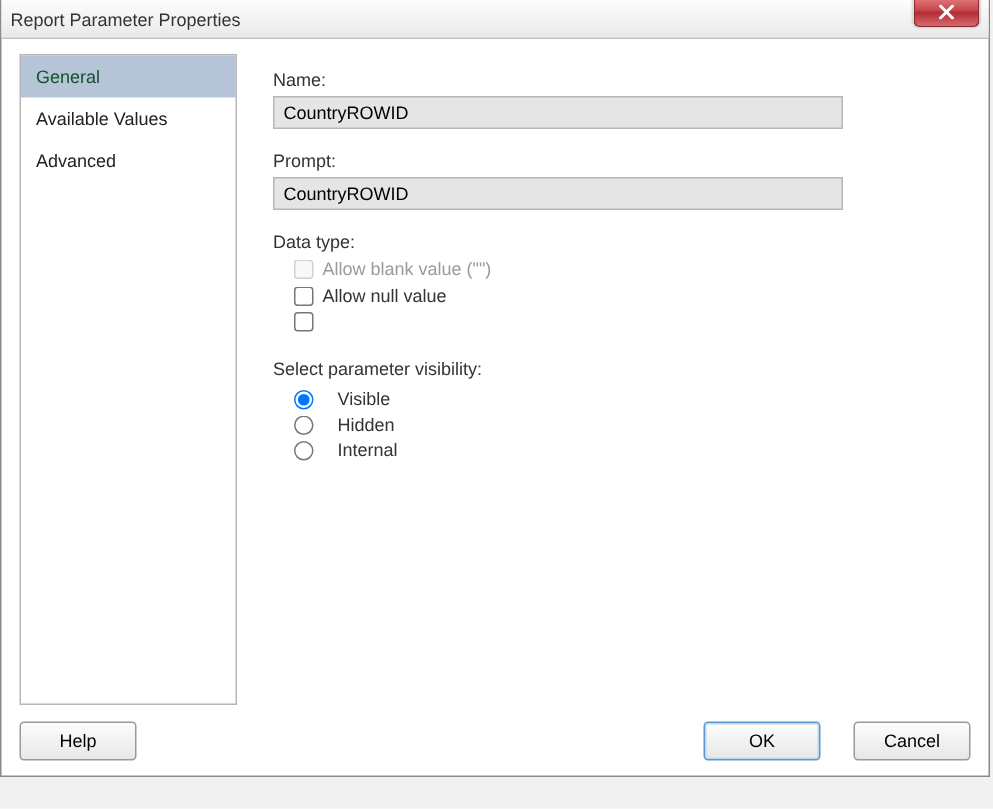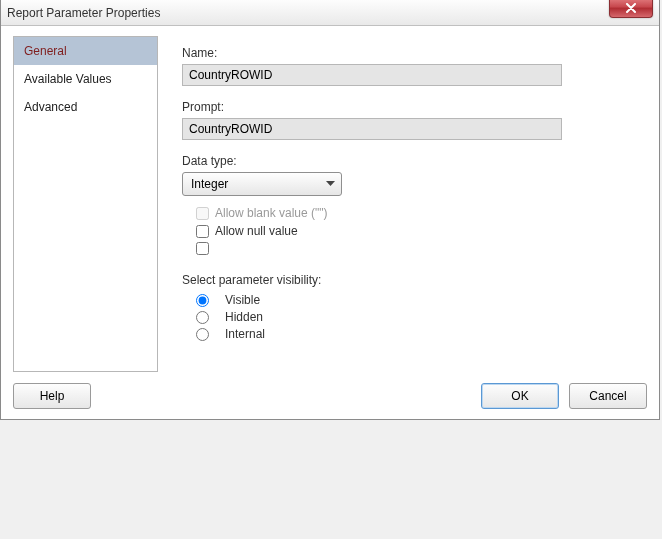--- a/index.html
+++ b/index.html
@@ -8,21 +8,21 @@
     font-family: "Segoe UI", Tahoma, sans-serif;
     font-size: 12px;
     background: #f0f0f0;
     width: 662px;
     height: 539px;
     overflow: hidden;
     position: relative;
   }
   .window {
     width: 660px;
-    height: 420px;
+    height: 518px;
     background: #fff;
     border: 1px solid #8a8a8a;
     border-top: none;
     position: relative;
     display: flex;
     flex-direction: column;
   }
   .titlebar {
     height: 26px;
     background: linear-gradient(#fdfdfd, #e9e9e9);
@@ -73,21 +73,21 @@
     display: flex;
     flex-direction: column;
   }
   .sidebar-item {
     padding: 7px 10px;
     color: #222;
     cursor: pointer;
   }
   .sidebar-item.selected {
     background: #b5c4d6;
-    color: #7f1d1d;
+    color: #14532d;
   }
   .pane {
     flex: 1;
     padding: 10px 10px 10px 24px;
     overflow: auto;
   }
   .pane-heading {
     font-size: 17px;
     color: #333;
     margin: 6px 0 22px 0;
@@ -171,21 +171,21 @@
     border-radius: 3px;
     background: linear-gradient(#fdfdfd, #e7e7e7);
     font: inherit;
     cursor: pointer;
   }
   .btn.default {
     border: 1px solid #5a98d4;
     box-shadow: 0 0 0 1px #bcd7f0 inset;
   }
   .spacer { flex: 1; }
-  .right-btns { display:flex; gap:10px; }
+  .right-btns { display:flex; gap:22px; }
 </style>
 </head>
 <body>
 
 <div class="window">
 
   <div class="titlebar">
     <span class="titlebar-text">Report Parameter Properties</span>
     <div class="close-btn">
       <svg width="12" height="10" viewBox="0 0 12 10">
@@ -211,30 +211,20 @@
 
       <div class="pane">
 
         <div class="field-label">Name:</div>
         <input class="text-input" type="text" value="CountryROWID" style="">
 
         <div class="field-label">Prompt:</div>
         <input class="text-input" type="text" value="CountryROWID" style="">
 
         <div class="field-label">Data type:</div>
-        <div class="select-wrap">
-          <div class="select">
-            <span>Integer</span>
-          </div>
-          <div class="select-caret">
-            <svg width="9" height="6" viewBox="0 0 9 6">
-                <path d="M0 0 L4.5 5 L9 0 Z" fill="#444"></path>
-              </svg>
-          </div>
-        </div>
 
         <label class="check-row disabled">
           <input type="checkbox" disabled="" style="">
           <span>Allow blank value ("")</span>
         </label>
         <label class="check-row">
           <input type="checkbox" style="">
           <span>Allow null value</span>
         </label>
         <label class="check-row">

